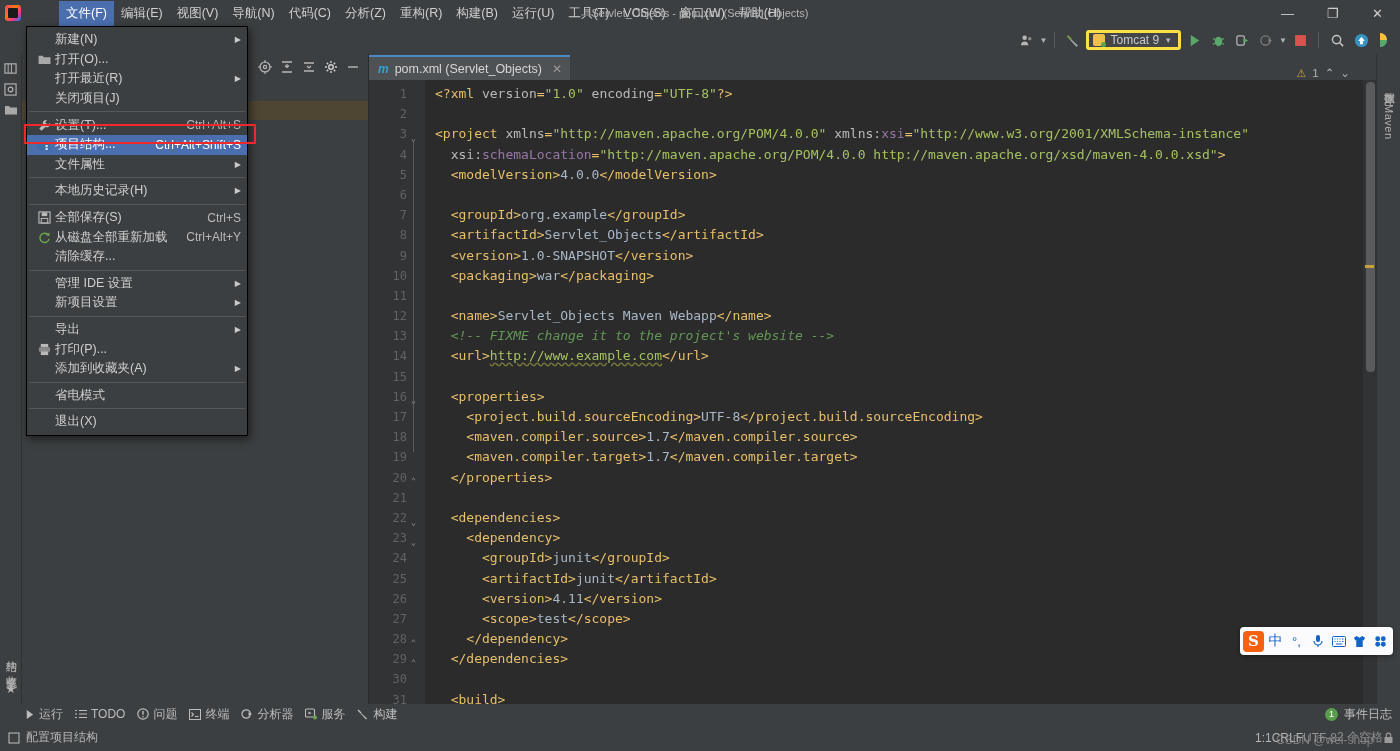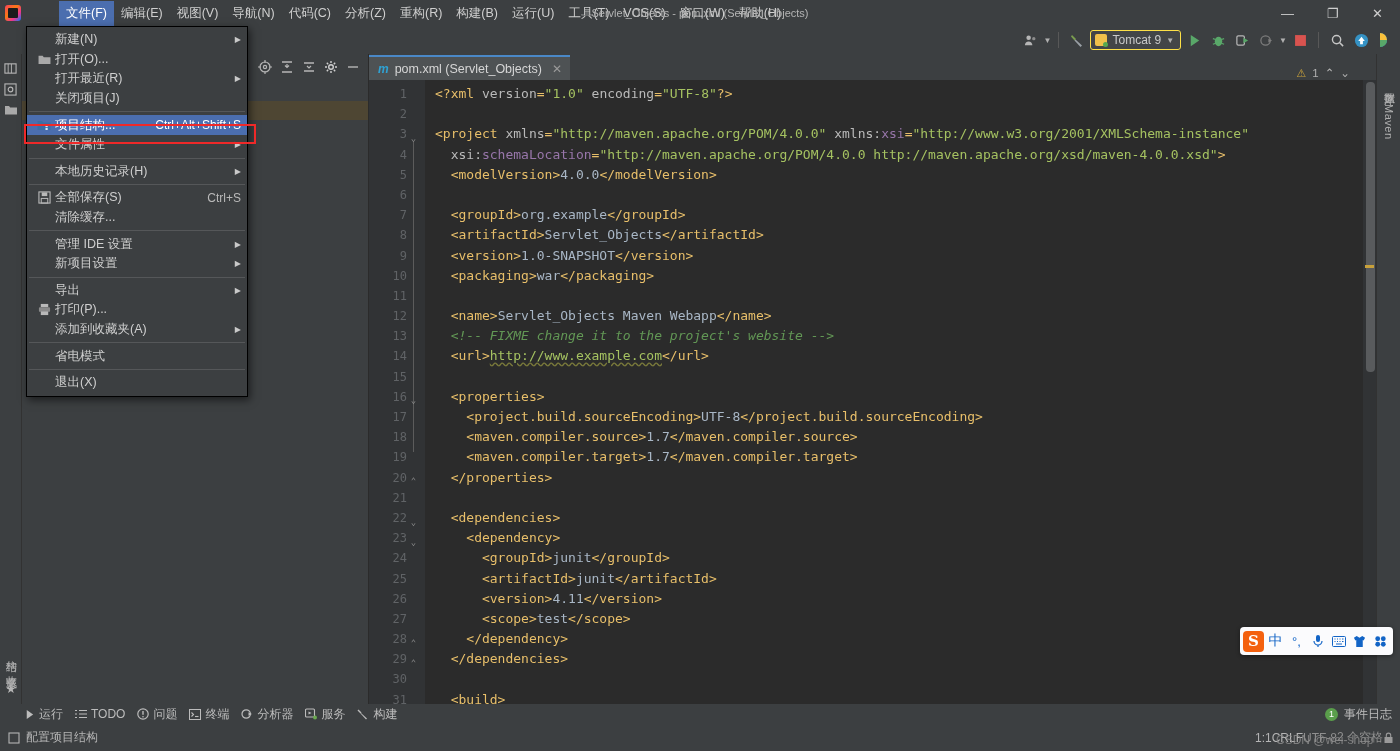--- a/index.html
+++ b/index.html
@@ -56,21 +56,21 @@
   .tb-left { display:flex; align-items:center; padding-left: 22px; }
   .tb-crumb { font-size: 12.5px; color: #b0b0b0; }
   .tb-right { position: absolute; right: 4px; top: 0; height: 28px; display: flex; align-items: center; gap: 2px; }
   .tb-icon {
     width: 22px; height: 22px; display: flex; align-items: center; justify-content: center;
     color: #b6b6b6; font-size: 13px; border-radius: 3px;
   }
   .tb-sep { width: 1px; height: 16px; background: #585858; margin: 0 5px; }
   .run-config {
     display: flex; align-items: center; gap: 5px; height: 20px;
-    border: 1px solid #fde047; border-radius: 3px; padding: 0 6px 0 4px;
+    border: 3px solid #fde047; border-radius: 3px; padding: 0 6px 0 4px;
     font-size: 12px; color: #cacaca; background: #434547;
   }
   .tomcat-ico {
     width: 12px; height: 12px; border-radius: 2px;
     background: #f0c04a; position: relative;
   }
   .tomcat-ico:after{content:"";position:absolute;right:-1px;bottom:-1px;width:5px;height:5px;border-radius:50%;background:#56a74f;}
   .caret { font-size: 8px; color: #b0b0b0; }
 
   
@@ -634,20 +634,29 @@
       <div class="mrow">
         <span class="mi-ico"></span>
         <span class="mtext">打开最近(R)</span>
         <span class="msub">▶</span>
       </div>
       <div class="mrow">
         <span class="mi-ico"></span>
         <span class="mtext">关闭项目(J)</span>
       </div>
       <div class="msep"></div>
+      <div class="mrow">
+        <span class="mi-ico">
+          <svg width="13" height="13" viewBox="0 0 14 14">
+            <path d="M9.8 1.2 a3.6 3.6 0 0 0-4.4 4.9 L1.3 10.2 l2.5 2.5 l4.1-4.1 a3.6 3.6 0 0 0 4.9-4.4 L10.5 6.2 L7.8 3.5 Z" fill="#b9b9b9"></path>
+          </svg>
+        </span>
+        <span class="mtext">设置(T)...</span>
+        <span class="mshort">Ctrl+Alt+S</span>
+      </div>
       <div class="mrow hl">
         <span class="mi-ico">
           <svg width="14" height="12" viewBox="0 0 14 12">
             <path d="M0.5 2 h4.5 l1.2 1.5 H13.5 v7.5 H0.5 Z" fill="#3a6ea5"></path>
             <rect x="8.5" y="6" width="2.2" height="2.2" fill="#d8e6f5"></rect>
             <rect x="8.5" y="9" width="2.2" height="2" fill="#d8e6f5"></rect>
           </svg>
         </span>
         <span class="mtext">项目结构...</span>
         <span class="mshort">Ctrl+Alt+Shift+S</span>
@@ -667,20 +676,30 @@
       <div class="mrow">
         <span class="mi-ico">
           <svg width="13" height="13" viewBox="0 0 14 14">
             <rect x="1" y="1" width="12" height="12" fill="none" stroke="#b9b9b9" stroke-width="1.2"></rect>
             <rect x="4" y="1.5" width="6" height="4" fill="#b9b9b9"></rect>
             <rect x="3.5" y="8" width="7" height="5" fill="none" stroke="#b9b9b9" stroke-width="1.1"></rect>
           </svg>
         </span>
         <span class="mtext">全部保存(S)</span>
         <span class="mshort">Ctrl+S</span>
+      </div>
+      <div class="mrow">
+        <span class="mi-ico">
+          <svg width="13" height="13" viewBox="0 0 14 14">
+            <path d="M11.5 5 A5 5 0 1 0 12 8.5" fill="none" stroke="#6aa84f" stroke-width="1.5"></path>
+            <path d="M12.6 1.5 L12 5.3 L8.4 4.2 Z" fill="#6aa84f"></path>
+          </svg>
+        </span>
+        <span class="mtext">从磁盘全部重新加载</span>
+        <span class="mshort">Ctrl+Alt+Y</span>
       </div>
       <div class="mrow">
         <span class="mi-ico"></span>
         <span class="mtext">清除缓存...</span>
       </div>
       <div class="msep"></div>
       <div class="mrow">
         <span class="mi-ico"></span>
         <span class="mtext">管理 IDE 设置</span>
         <span class="msub">▶</span>

